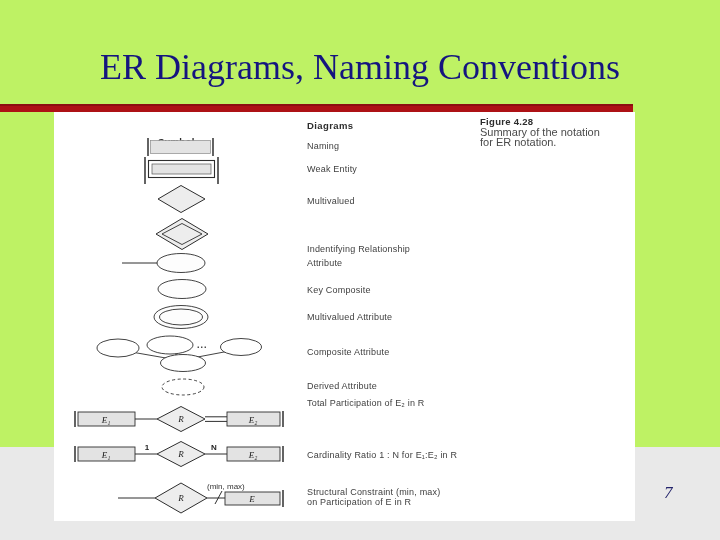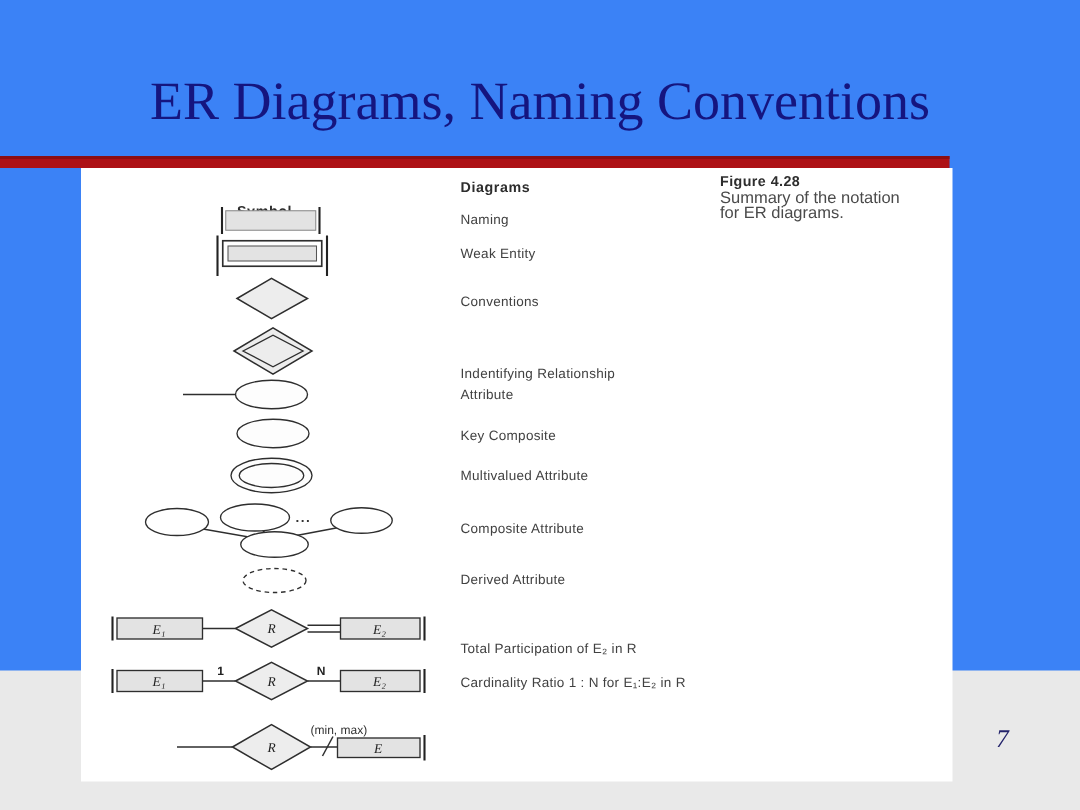--- a/index.html
+++ b/index.html
@@ -1,18 +1,18 @@
 <!DOCTYPE html>
 <html><head>
 <meta charset="utf-8">
 <style>
   html,body{margin:0;padding:0;}
   body{width:720px;height:540px;overflow:hidden;background:#e9e9e9;
        font-family:"Liberation Sans",sans-serif;}
-  .slide{position:relative;width:720px;height:447px;background:#3b82f6;}
+  .slide{position:relative;width:720px;height:447px;background:#bef264;}
   .title{position:absolute;top:46px;left:0;width:720px;text-align:center;
          font-family:"Liberation Serif",serif;font-size:36px;font-weight:400;
          color:#15157f;letter-spacing:0px;white-space:nowrap;}
   .red-rule{position:absolute;top:104px;left:0;width:633px;height:8px;
             background:#ad1115;border-top:2px solid #8c0e11;box-sizing:border-box;}
   .panel{position:absolute;top:112px;left:54px;width:581px;height:409px;background:#ffffff;}
   .hdr{position:absolute;font-size:9.5px;font-weight:700;color:#2d2d2d;
        letter-spacing:.4px;white-space:nowrap;}
   .symbol-hdr{left:104px;top:24px;text-decoration:underline;}
   .meaning-hdr{left:253px;top:8px;}
@@ -40,21 +40,21 @@
   <div class="red-rule"></div>
 
   <div class="panel">
 
     <div class="hdr symbol-hdr">Symbol</div>
     <div class="hdr meaning-hdr">Diagrams</div>
 
     <div class="caption">
       <div class="cap-title">Figure 4.28</div>
       <div class="cap-line">Summary of the notation</div>
-      <div class="cap-line">for ER diagrams.</div>
+      <div class="cap-line">for ER notation.</div>
     </div>
 
     <svg class="symbols-svg" width="581" height="409" viewBox="0 0 581 409">
 
       <g>
         <line x1="94" y1="26" x2="94" y2="44" stroke="#222" stroke-width="1.4"></line>
         <line x1="159" y1="26" x2="159" y2="44" stroke="#222" stroke-width="1.4"></line>
         <rect x="96.5" y="28.5" width="60" height="13" fill="#e3e3e3" stroke="#8a8a8a" stroke-width="0.7"></rect>
       </g>
 
@@ -140,27 +140,31 @@
         <line x1="161" y1="392" x2="168" y2="379" stroke="#2e2e2e" stroke-width="1"></line>
         <text class="lbl-minmax" x="153" y="377">(min, max)</text>
         <rect x="171" y="380" width="55" height="13" fill="#e3e3e3" stroke="#2e2e2e" stroke-width="0.9"></rect>
         <text class="lbl-e" x="198" y="390" text-anchor="middle">E</text>
         <line x1="229" y1="378" x2="229" y2="395" stroke="#222" stroke-width="1.4"></line>
       </g>
     </svg>
 
     <div class="meaning" style="top:29px">Naming</div>
     <div class="meaning" style="top:52px">Weak Entity</div>
-    <div class="meaning" style="top:84px">Conventions</div>
+    <div class="meaning" style="top:84px">Multivalued</div>
     <div class="meaning" style="top:132px">Indentifying Relationship</div>
     <div class="meaning" style="top:146px">Attribute</div>
     <div class="meaning" style="top:173px">Key Composite</div>
     <div class="meaning" style="top:200px">Multivalued Attribute</div>
     <div class="meaning" style="top:235px">Composite Attribute</div>
     <div class="meaning" style="top:269px">Derived Attribute</div>
-    <div class="meaning" style="top:315px">Total Participation of E₂ in R</div>
+    <div class="meaning" style="top:286px">Total Participation of E₂ in R</div>
     <div class="meaning" style="top:338px">Cardinality Ratio 1 : N for E₁:E₂ in R</div>
+    <div class="meaning" style="top:375px">
+      <div>Structural Constraint (min, max)</div>
+      <div>on Participation of E in R</div>
+    </div>
 
   </div>
 
   <div class="page-number">7</div>
 
 </div>
 
 </body></html>

